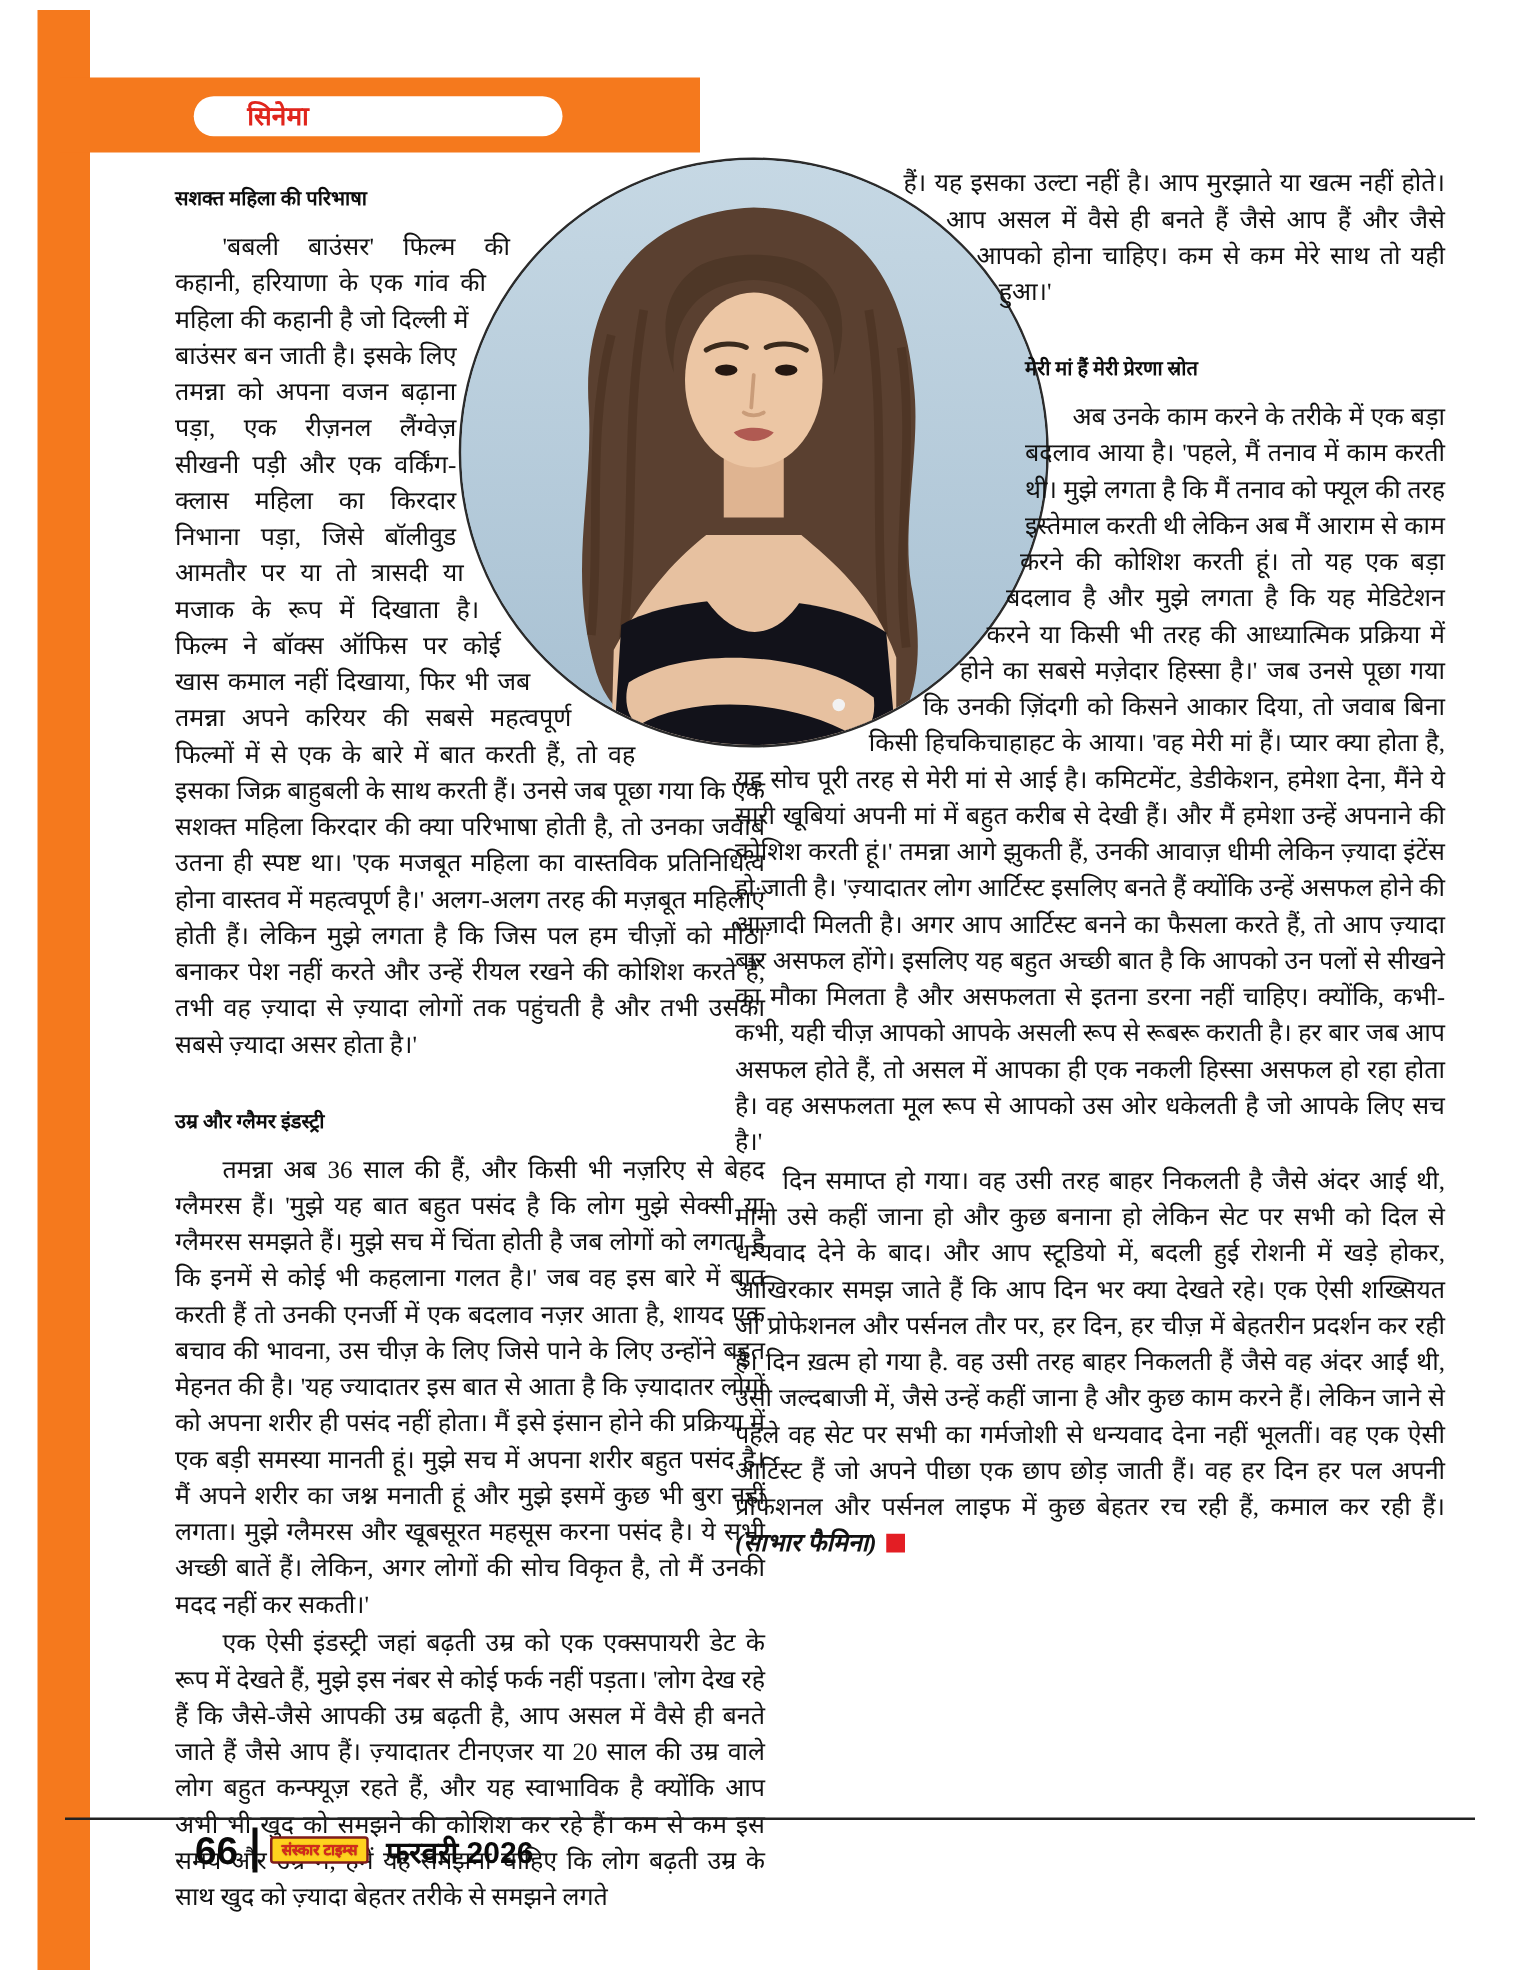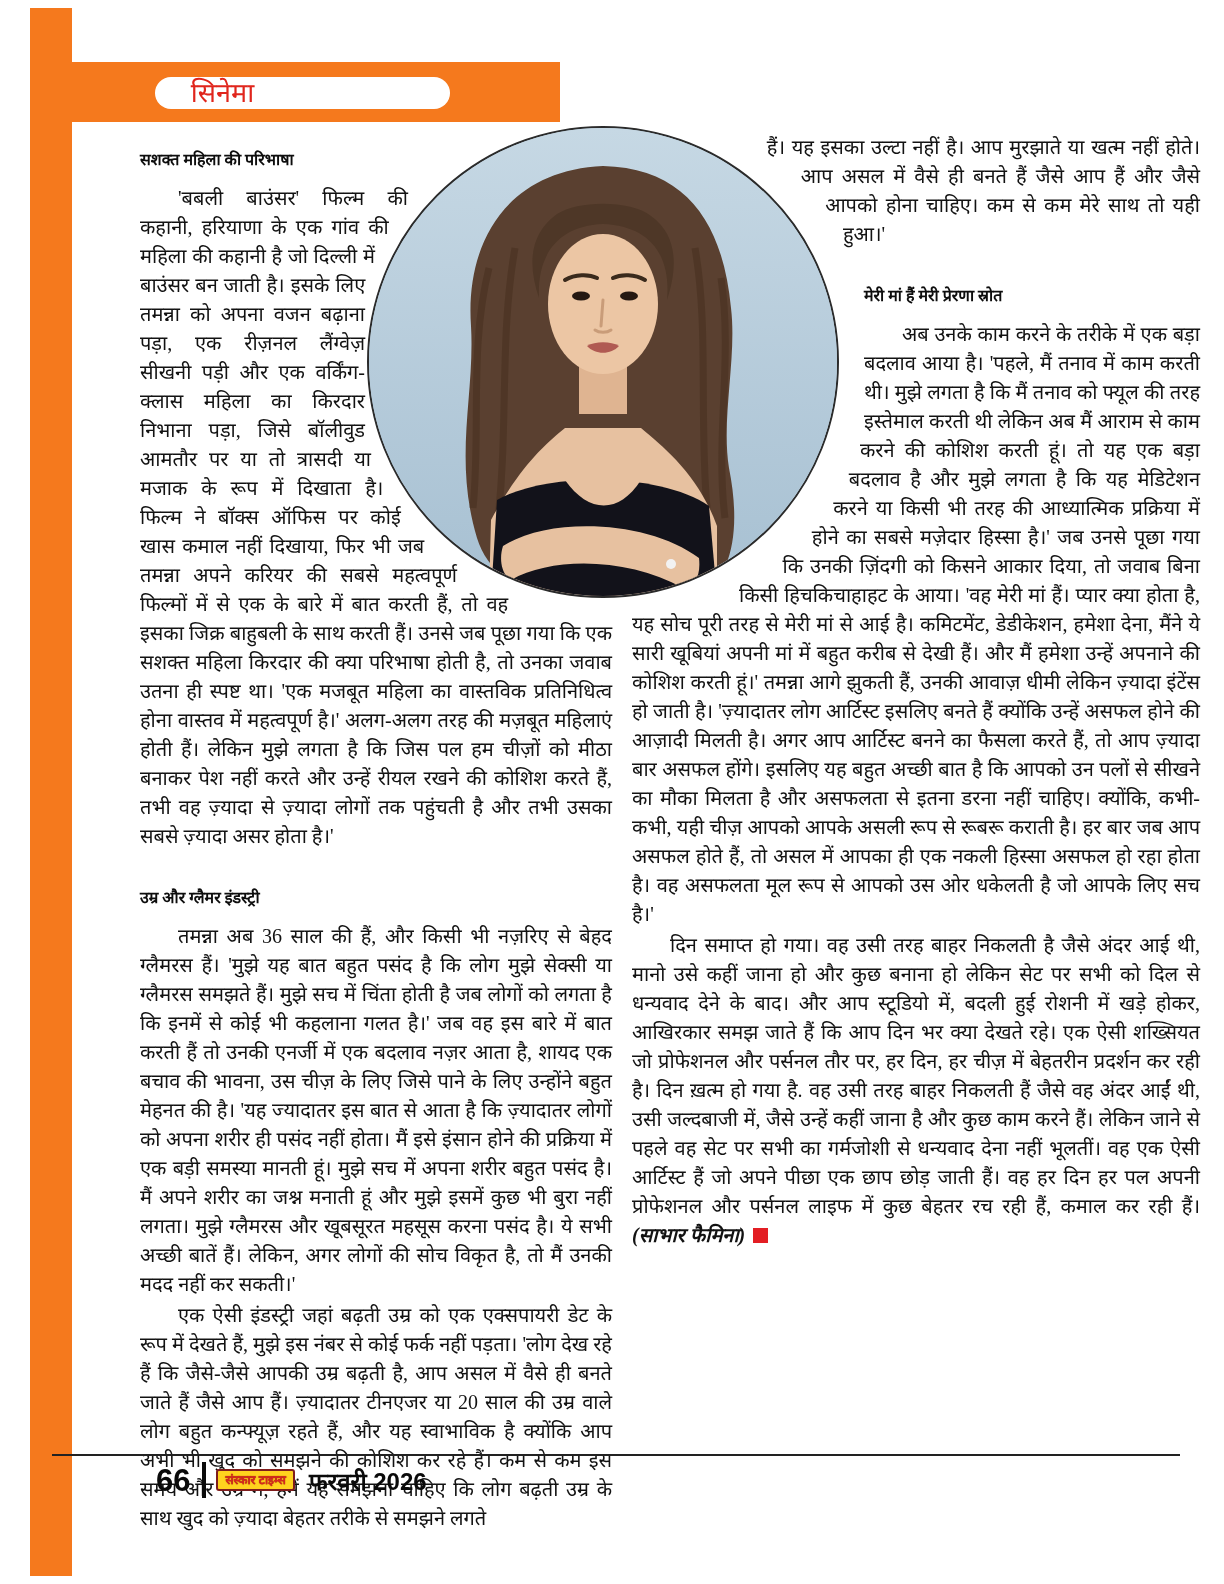--- a/index.html
+++ b/index.html
@@ -12,31 +12,31 @@
   .accent-strip{position:absolute;left:30px;top:8px;width:42px;height:1568px;background:#f5791d;}
   
   .header-bar{position:absolute;left:48px;top:62px;width:512px;height:60px;background:#f5791d;}
   .tab-pill{
     position:absolute;left:107px;top:15px;width:295px;height:32px;background:#ffffff;
     border-radius:17px;display:flex;align-items:center;justify-content:center;
     padding-right:160px;box-sizing:border-box;
   }
   .tab-pill span{
     font-family:"Liberation Sans","DejaVu Sans",sans-serif;
-    font-weight:normal;font-size:27px;color:#e0251c;line-height:1;
+    font-weight:bold;font-size:21px;color:#e0251c;line-height:1;
   }
   
   .photo-circle{
     position:absolute;left:367px;top:126px;width:472px;height:472px;border-radius:50%;
     overflow:hidden;border:2px solid #2b2b2b;box-sizing:border-box;background:#bcd0de;
   }
   
   .col{position:absolute;text-align:justify;font-size:20px;line-height:29px;}
   .col-left{left:140px;top:145px;width:472px;height:1335px;}
-  .col-right{left:632px;top:133px;width:568px;height:1340px;}
+  .col-right{left:588px;top:133px;width:568px;height:1340px;}
   .wrap-right{float:right;width:247px;height:460px;shape-outside:circle(246px at 238px 218px);}
   .wrap-left{float:left;width:232px;height:472px;shape-outside:circle(246px at -7px 230px);}
   h2.sec{
     font-size:16px;line-height:30px;font-weight:bold;margin:0 0 9px 0;text-align:left;
     font-family:"Liberation Serif","DejaVu Serif",serif;color:#0d0d0d;
   }
   h2.sec.gap{margin-top:32px;}
   .col p{margin:0 0 2px 0;}
   .col p.indent{text-indent:38px;}
   .credit{font-weight:bold;font-style:italic;white-space:nowrap;}

